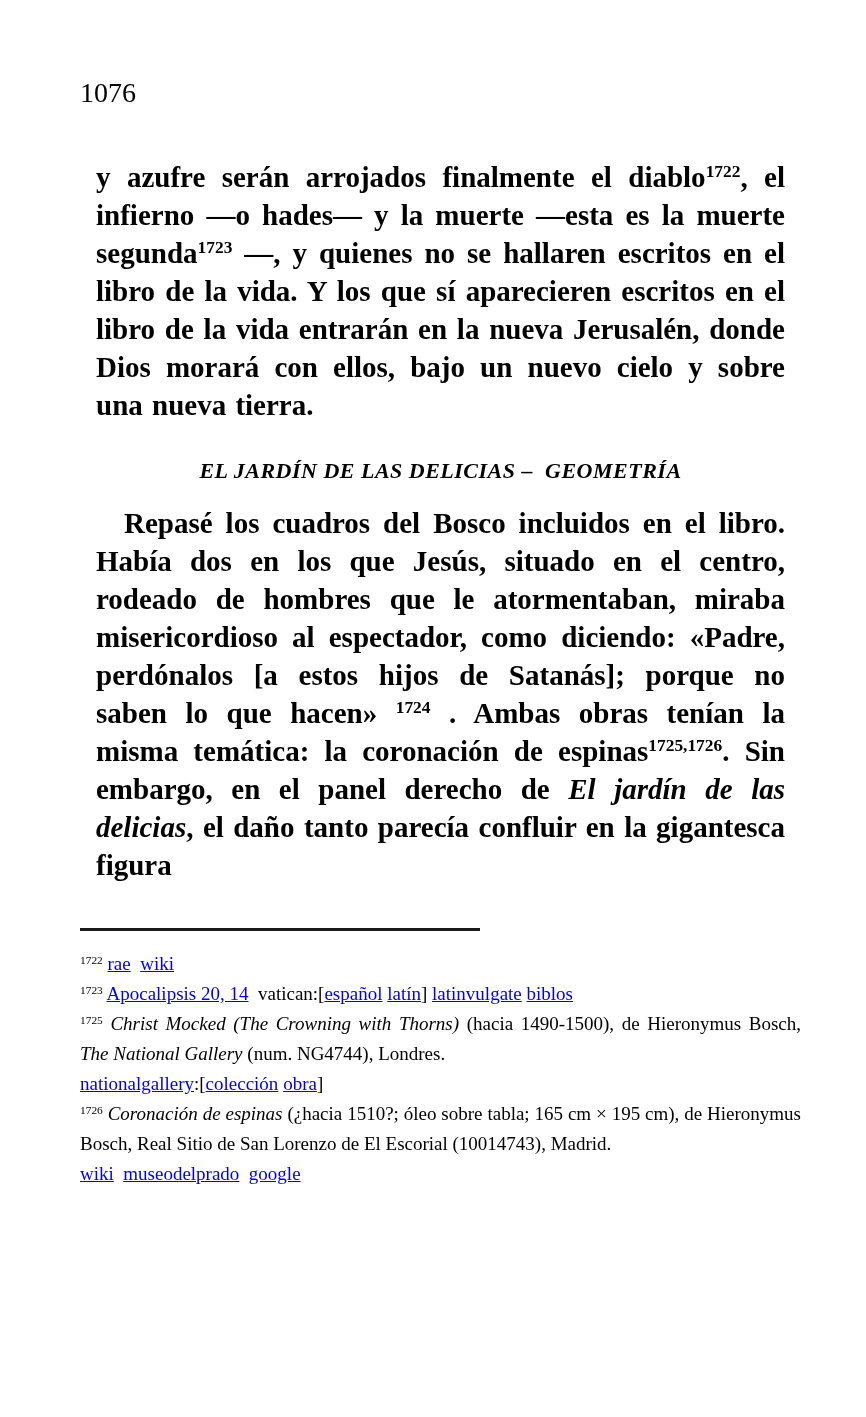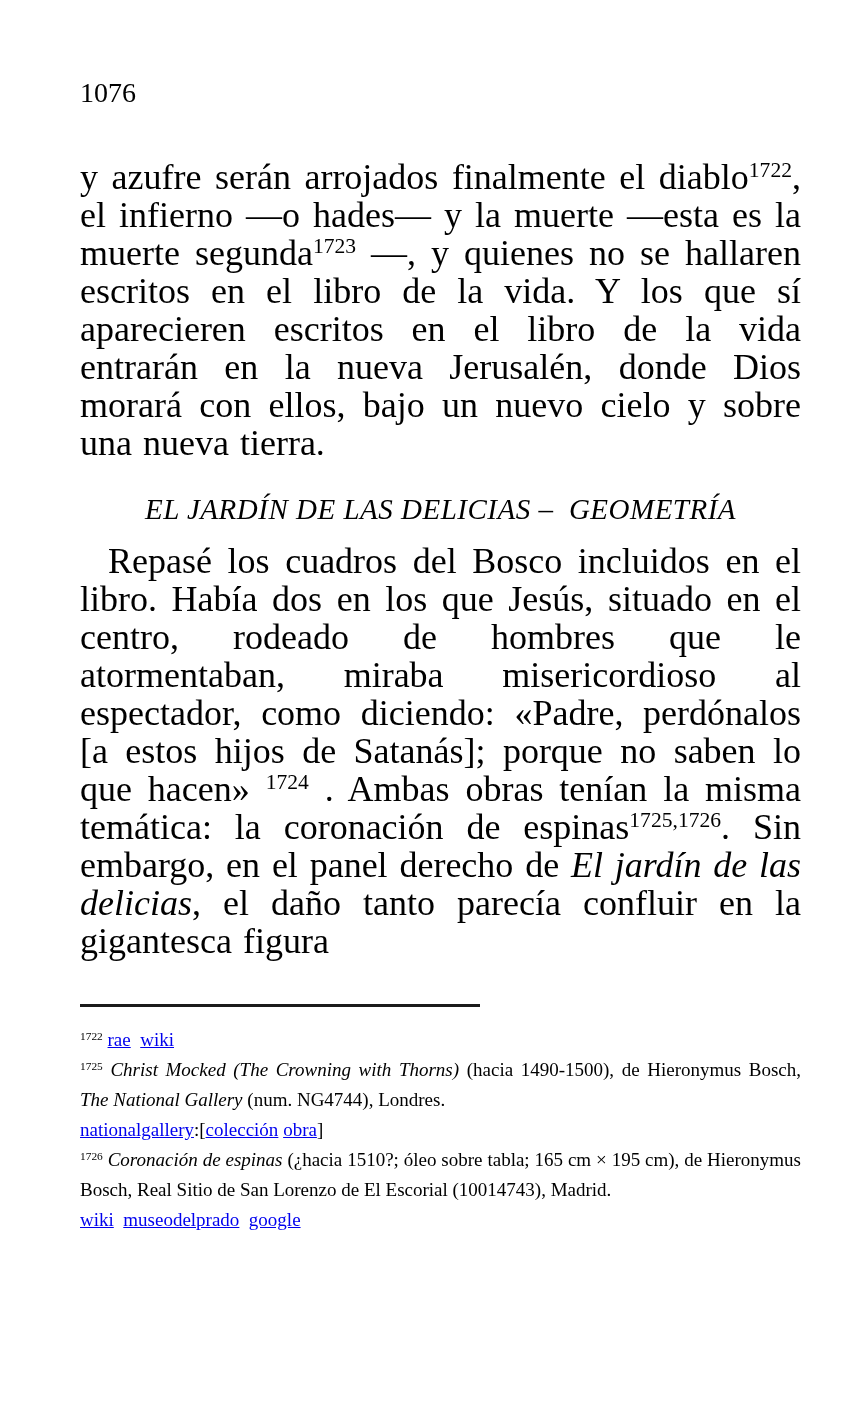--- a/index.html
+++ b/index.html
@@ -11,29 +11,30 @@
     background: #ffffff;
     color: #000000;
     font-family: "Liberation Serif", "DejaVu Serif", serif;
     overflow: hidden;
   }
   .page-number {
     font-size: 28px; line-height: 34px;
     margin: 0 0 48px 0;
   }
   .body-par {
-    font-size: 36px; line-height: 38px;
+    font-size: 29px; line-height: 38px;
     text-align: justify;
     word-spacing: 2px;
-    margin: 0;
+    margin: 16px;
+    font-weight: bold;
   }
   .indent { text-indent: 28px; }
   .heading {
-    font-size: 29px; line-height: 34px;
-    font-style: italic; font-weight: normal;
+    font-size: 22px; line-height: 34px;
+    font-style: italic; font-weight: bold;
     text-align: center;
     margin: 30px 0 16px 0;
     letter-spacing: 0.5px;
   }
   .fn-sep {
     width: 400px; height: 0;
     border-top: 3px solid #1b1b1b;
     margin: 44px 0 18px 0;
   }
   .footnotes { font-size: 19px; line-height: 30px; }
@@ -56,16 +57,17 @@
   <p class="body-par"><span>y azufre serán arrojados finalmente el diablo</span><span class="sup">1722</span><span>, el infierno —o hades— y la muerte —esta es la muerte segunda</span><span class="sup">1723</span><span>&nbsp;—, y quienes no se hallaren escritos en el libro de la vida. Y los que sí aparecieren escritos en el libro de la vida entrarán en la nueva Jerusalén, donde Dios morará con ellos, bajo un nuevo cielo y sobre una nueva tierra.</span></p>
 
   <h2 class="heading">EL JARDÍN DE LAS DELICIAS –&nbsp; GEOMETRÍA</h2>
 
   <p class="body-par indent"><span>Repasé los cuadros del Bosco incluidos en el libro. Había dos en los que Jesús, situado en el centro, rodeado de hombres que le atormentaban, miraba misericordioso al espectador, como diciendo: «Padre, perdónalos [a estos hijos de Satanás]; porque no saben lo que hacen»&nbsp;</span><span class="sup">1724</span><span>&nbsp;. Ambas obras tenían la misma temática: la coronación de espinas</span><span class="sup">1725,1726</span><span>. Sin embargo, en el panel derecho de </span><span class="it">El jardín de las delicias</span><span>, el daño tanto parecía confluir en la gigantesca figura</span></p>
 
   <div class="fn-sep"></div>
 
   <div class="footnotes">
     <div class="fn"><span class="sup">1722</span><span> </span><a href="#" class="lnk">rae</a><span>&nbsp;&nbsp;</span><a href="#" class="lnk">wiki</a></div>
+    <div class="fn"><span class="sup">1723</span><span> </span><a href="#" class="lnk">Apocalipsis 20, 14</a><span>&nbsp; vatican:[</span><a href="#" class="lnk">español</a><span>&nbsp;</span><a href="#" class="lnk">latín</a><span>] </span><a href="#" class="lnk">latinvulgate</a><span>&nbsp;</span><a href="#" class="lnk">biblos</a></div>
     <div class="fn"><span class="sup">1725</span><span> </span><span class="it">Christ Mocked (The Crowning with Thorns)</span><span> (hacia 1490-1500), de Hieronymus Bosch, </span><span class="it">The National Gallery</span><span> (num. NG4744), Londres.</span><br><a href="#" class="lnk">nationalgallery</a><span>:[</span><a href="#" class="lnk">colección</a><span>&nbsp;</span><a href="#" class="lnk">obra</a><span>]</span></div>
     <div class="fn"><span class="sup">1726</span><span> </span><span class="it">Coronación de espinas</span><span> (¿hacia 1510?; óleo sobre tabla; 165 cm × 195 cm), de Hieronymus Bosch, Real Sitio de San Lorenzo de El Escorial (10014743), Madrid.</span><br><a href="#" class="lnk">wiki</a><span>&nbsp; </span><a href="#" class="lnk">museodelprado</a><span>&nbsp; </span><a href="#" class="lnk">google</a></div>
   </div>
 </div>
 
 </body></html>

